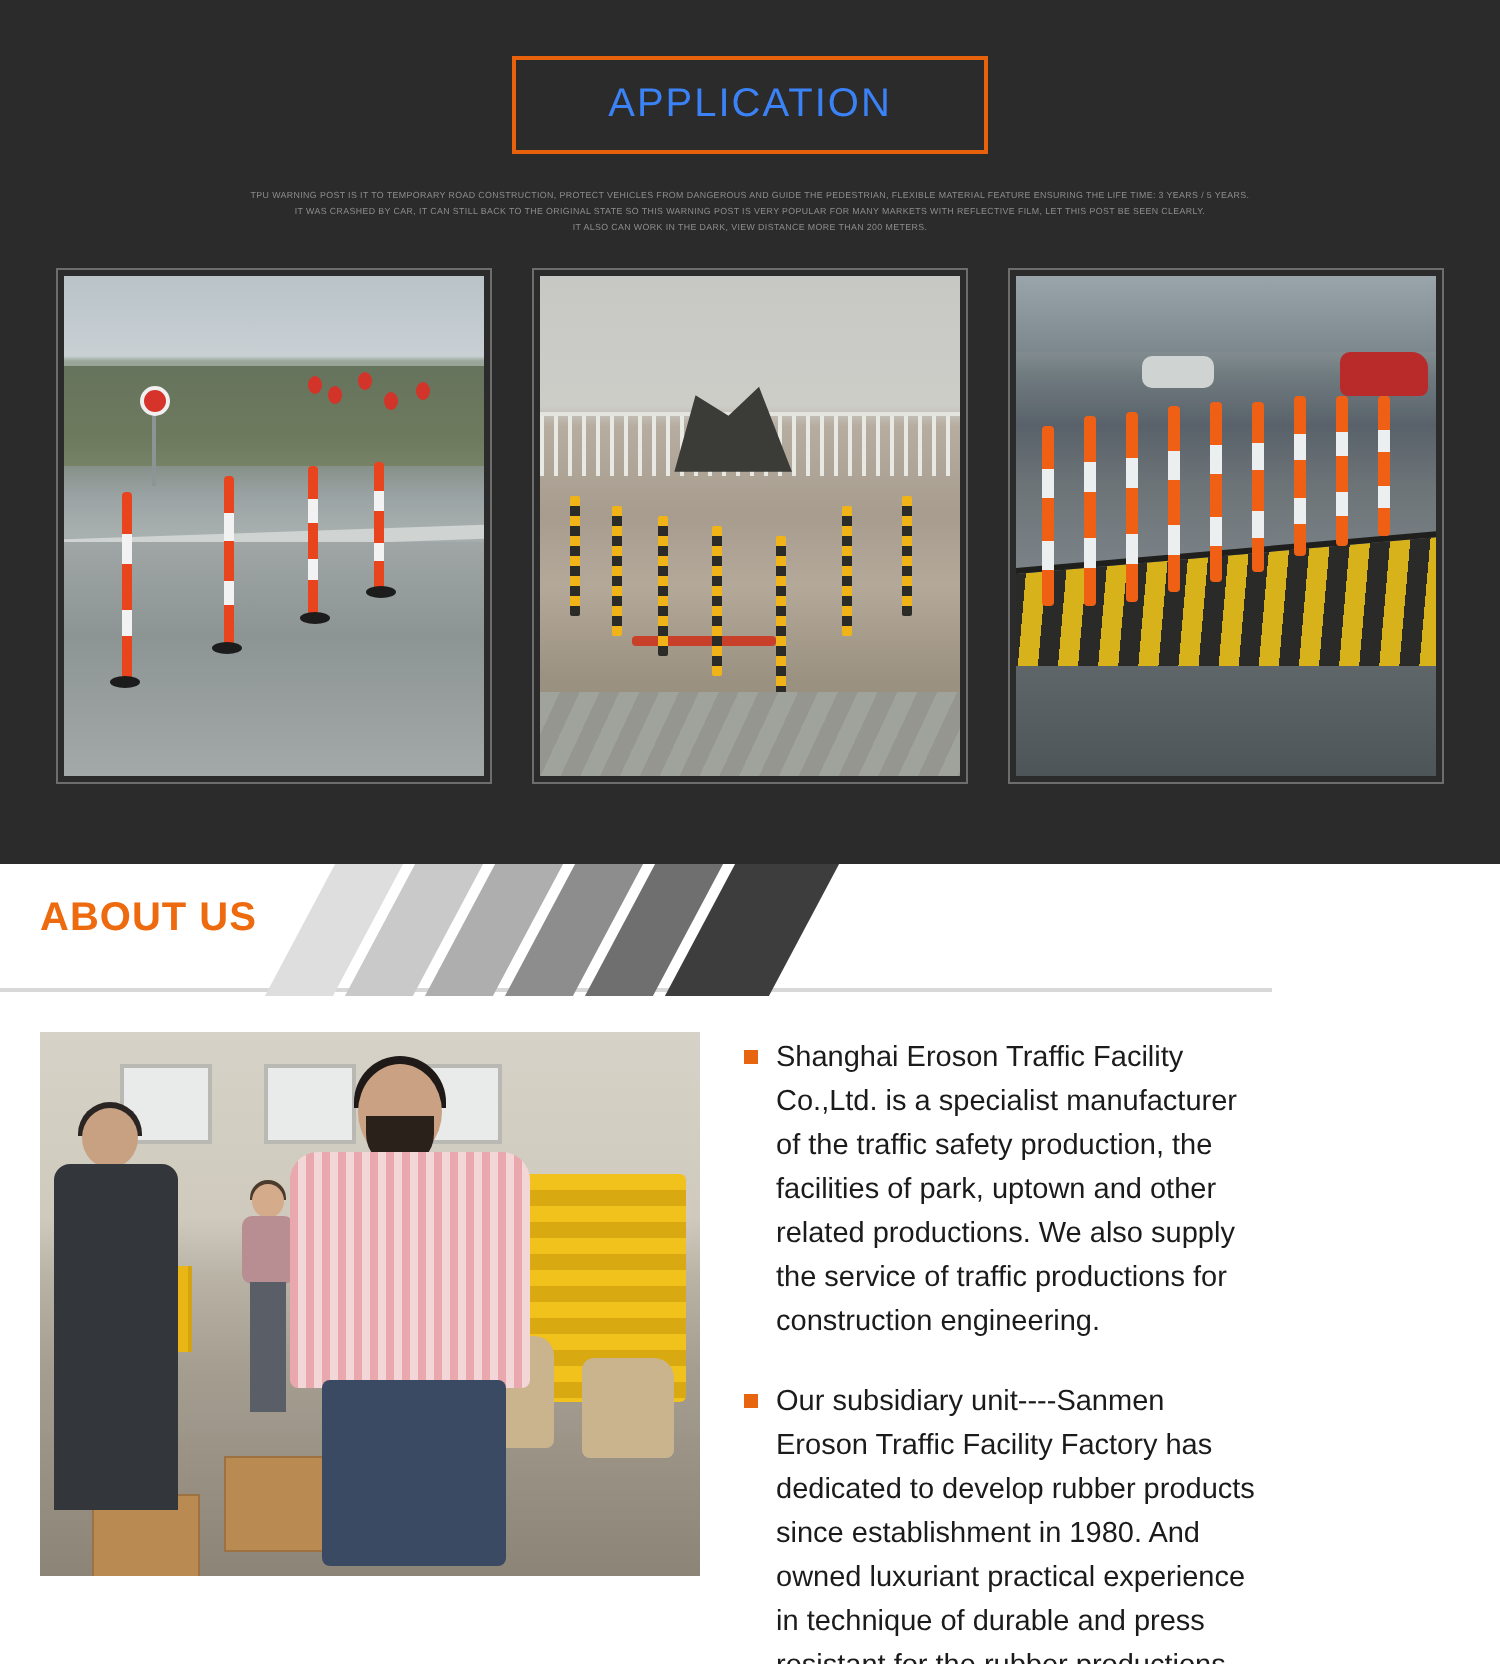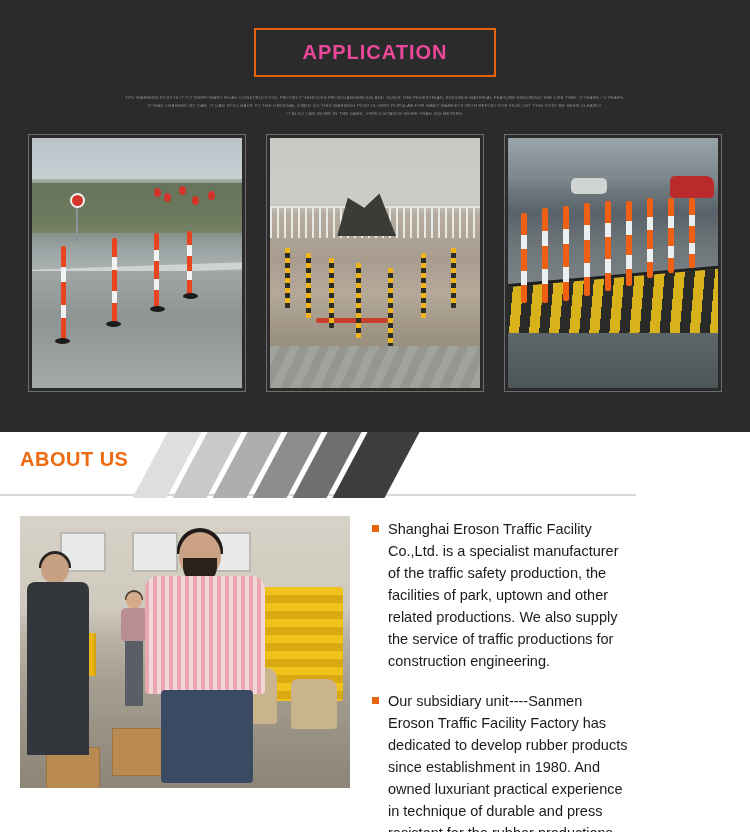--- a/index.html
+++ b/index.html
@@ -28,25 +28,25 @@
     box-sizing: border-box;
     padding-top: 0;
   }
   .app-title-wrap {
     display: flex;
     justify-content: center;
     padding-top: 28px;
   }
   .app-title {
     border: 2px solid #e8620c;
-    color: #ec4899;
+    color: #3b82f6;
     font-size: 20px;
     letter-spacing: 1px;
     padding: 12px 46px 13px 46px;
-    font-weight: bold;
+    font-weight: normal;
     line-height: 1;
   }
   .app-desc {
     margin-top: 17px;
     text-align: center;
     color: #8d8d8d;
     font-size: 4.4px;
     line-height: 1.85;
     letter-spacing: 0.2px;
     padding: 0 120px;

